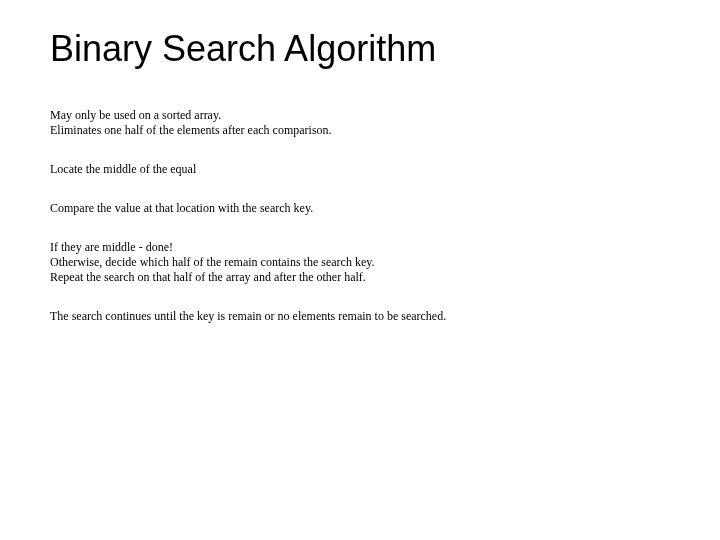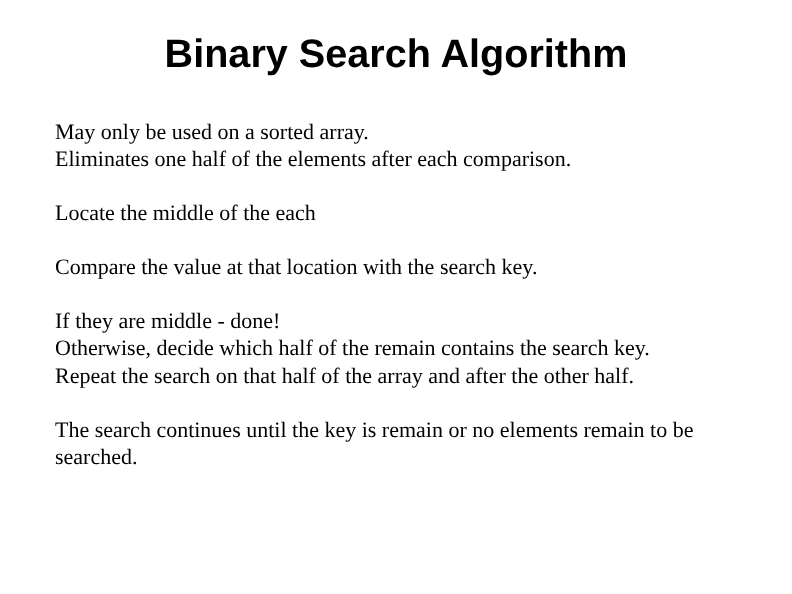--- a/index.html
+++ b/index.html
@@ -10,29 +10,29 @@
     body {
       width: 720px;
       height: 540px;
       background: #ffffff;
       font-family: Arial, Helvetica, sans-serif;
       color: #000000;
       padding: 20px 50px 30px 50px;
     }
     .title {
       font-size: 36px;
-      font-weight: bold;
-      text-align: center;
+      font-weight: normal;
+      text-align: left;
       margin-top: 8px;
       margin-bottom: 38px;
       font-family: Arial, Helvetica, sans-serif;
     }
     .content {
       font-family: "Times New Roman", Times, serif;
-      font-size: 20px;
+      font-size: 12px;
       line-height: 1.25;
     }
     .para {
       margin-bottom: 24px;
     }
     .line {
       display: block;
     }
   </style>
 </head>
@@ -40,21 +40,21 @@
 
 <h1 class="title">Binary Search Algorithm</h1>
 
 <div class="content">
   <div class="para">
     <span class="line">May only be used on a sorted array.</span>
     <span class="line">Eliminates one half of the elements after each comparison.</span>
   </div>
 
   <div class="para">
-    <span class="line">Locate the middle of the each</span>
+    <span class="line">Locate the middle of the equal</span>
   </div>
 
   <div class="para">
     <span class="line">Compare the value at that location with the search key.</span>
   </div>
 
   <div class="para">
     <span class="line">If they are middle - done!</span>
     <span class="line">Otherwise, decide which half of the remain contains the search key.</span>
     <span class="line">Repeat the search on that half of the array and after the other half.</span>

